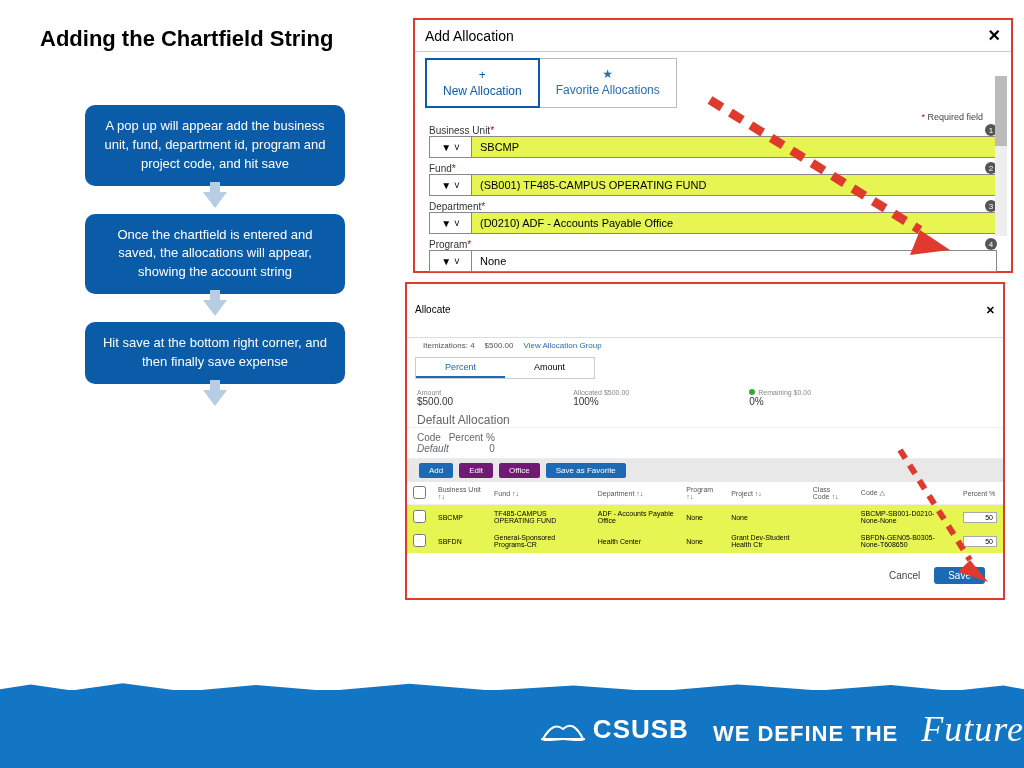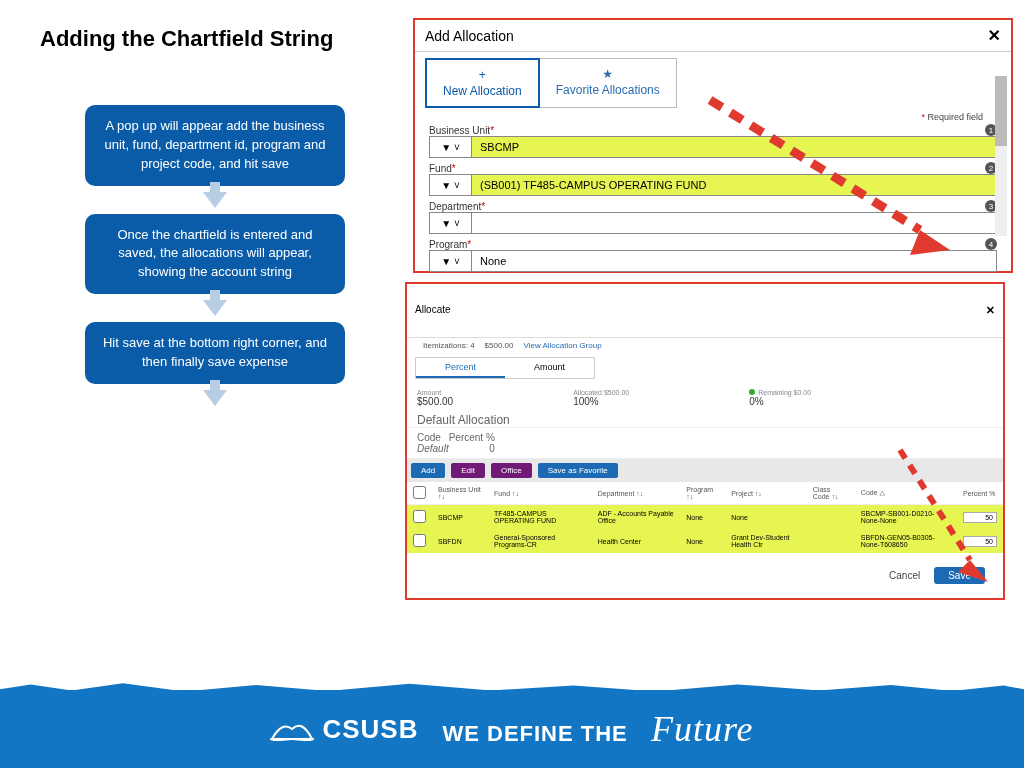--- a/index.html
+++ b/index.html
@@ -44,33 +44,33 @@
 .s2-head{font-size:10px;padding:20px 8px;display:flex;justify-content:space-between;border-bottom:1px solid #ddd}
 .s2-sub{font-size:8px;padding:3px 16px;color:#555;display:flex;gap:10px;align-items:center}
 .s2-sub a{color:#2b6cb0;text-decoration:none}
 .s2-tabs{display:flex;margin:4px 8px;border:1px solid #ccc;width:180px;font-size:9px}
 .s2-tabs div{flex:1;text-align:center;padding:4px 0}
 .s2-tabs .on{border-bottom:2px solid #1b6ab3;color:#1b6ab3}
 .s2-stats{display:flex;padding:6px 10px;font-size:8px;gap:120px}
 .s2-stats .lbl{color:#888;font-size:7px}
 .s2-stats .v{font-size:10px;color:#333}
 .s2-def{padding:4px 10px;font-size:10px;color:#666;display:flex;justify-content:flex-start;border-top:1px solid #eee;border-bottom:1px solid #eee}
-.s2-actions{background:#e8e8e8;padding:4px 4px;display:flex;gap:6px}
+.s2-actions{background:#e8e8e8;padding:4px 12px;display:flex;gap:6px}
 .s2-actions button{font-size:8px;padding:3px 10px;border:none;border-radius:2px;cursor:pointer}
 .s2-actions .primary{background:#1b6ab3;color:#fff}
 .s2-actions .ghost{background:#701a75;color:#fff}
 .s2-table{font-size:7px;width:100%;border-collapse:collapse}
 .s2-table th{text-align:left;font-weight:400;color:#555;padding:4px 6px;border-bottom:1px solid #eee}
 .s2-table td{padding:5px 6px}
 .s2-table tr.hl td{background:#e6f551}
 .s2-table .pct{text-align:right;border:1px solid #aaa;background:#fff;display:inline-block;width:34px;padding:1px 3px}
 .s2-foot{display:flex;justify-content:flex-end;gap:14px;align-items:center;padding:10px 14px;font-size:10px;position:absolute;bottom:4px;right:4px}
 .green-dot{display:inline-block;width:6px;height:6px;background:#3a3;border-radius:50%;margin-right:3px}
 
-.footer{position:absolute;bottom:0;left:0;right:0;height:78px;background:#1276c4;display:flex;align-items:center;justify-content:center;gap:24px;color:#fff}
+.footer{position:absolute;bottom:0;left:0;right:0;height:78px;background:#1276c4;display:flex;align-items:center;justify-content:flex-end;gap:24px;color:#fff}
 .footer::before{content:"";position:absolute;top:-8px;left:0;right:0;height:12px;background:#1276c4;clip-path:polygon(0 60%,3% 20%,7% 70%,12% 10%,18% 80%,25% 25%,32% 75%,40% 15%,48% 70%,56% 30%,64% 80%,72% 20%,80% 70%,87% 25%,93% 75%,98% 30%,100% 60%,100% 100%,0 100%)}
 .csusb{display:flex;align-items:center;gap:8px;font-weight:700;font-size:26px;letter-spacing:1px}
 .mtn{width:44px;height:24px;position:relative}
 .mtn svg{width:100%;height:100%}
 .tag{font-family:Arial;font-weight:700;font-size:22px;letter-spacing:1px}
 .tag .script{font-family:'Brush Script MT',cursive;font-size:36px;font-weight:400;font-style:italic;margin-left:16px}
 </style>
 </head>
 <body>
 
@@ -114,20 +114,21 @@
           <div class="flabel">Fund <span class="ast">*</span><span class="badge">2</span></div>
           <div class="finput">
             <div class="pick">▼ ˅</div>
             <div class="val hl">(SB001) TF485-CAMPUS OPERATING FUND</div>
           </div>
         </div>
         <div class="frow">
           <div class="flabel">Department <span class="ast">*</span><span class="badge">3</span></div>
           <div class="finput">
             <div class="pick">▼ ˅</div>
+            <div class="val hl">(D0210) ADF - Accounts Payable Office</div>
           </div>
         </div>
         <div class="frow">
           <div class="flabel">Program <span class="ast">*</span><span class="badge">4</span></div>
           <div class="finput">
             <div class="pick">▼ ˅</div>
             <div class="val ">None</div>
           </div>
         </div>
       </div>

